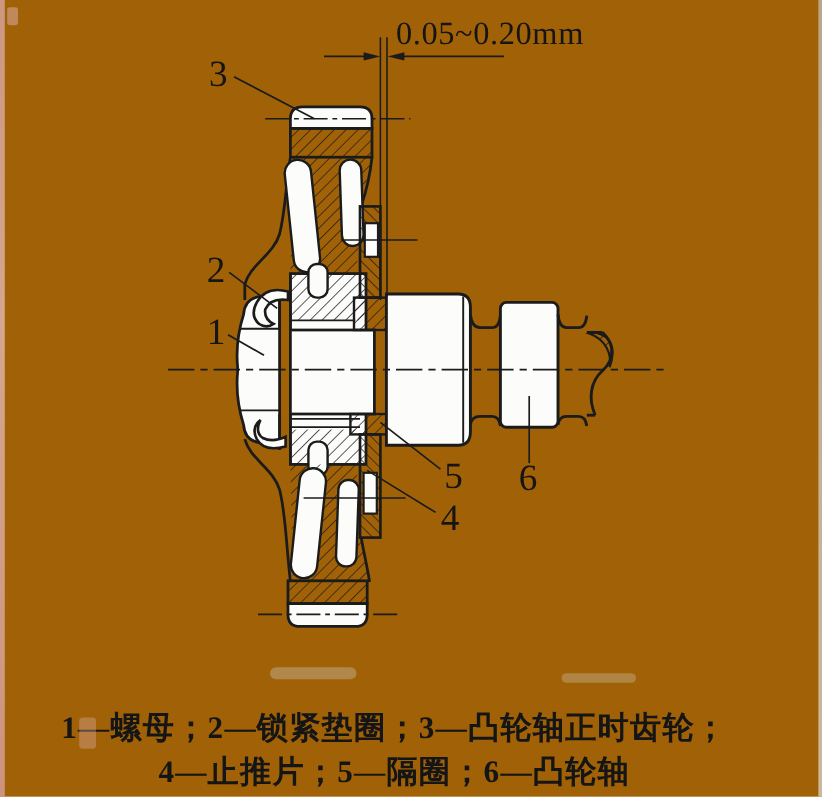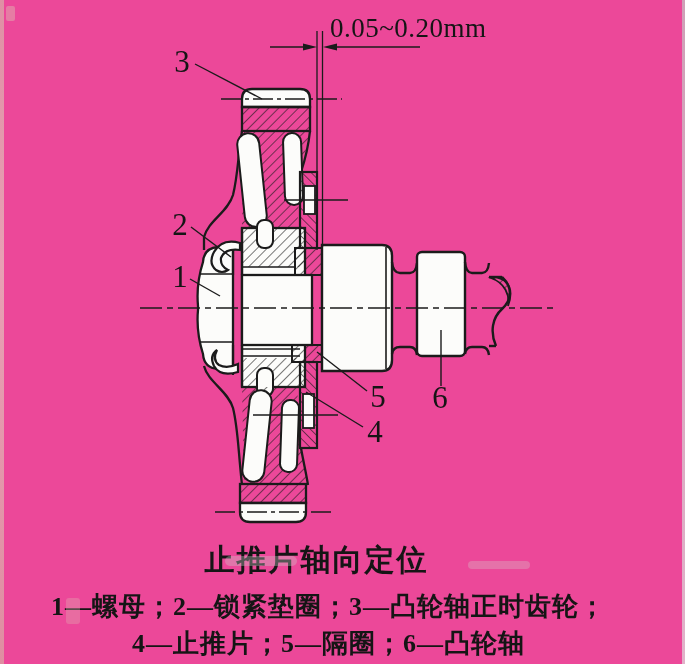--- a/index.html
+++ b/index.html
@@ -1,18 +1,18 @@
 <!DOCTYPE html>
 <html><head>
 <meta charset="utf-8">
 <style>
   html,body{margin:0;padding:0;background:#e9e9e7;}
   .page{
     position:relative;width:685px;height:664px;margin:0 auto;
-    background:#ec4899;overflow:hidden;
+    background:#a16207;overflow:hidden;
     font-family:"Liberation Serif", serif;color:#151515;
   }
   .page svg{position:absolute;left:0;top:0;}
   .caption{
     position:absolute;left:0;top:540px;width:685px;
     display:flex;justify-content:center;align-items:baseline;gap:44px;
     transform:translateX(-26px);
     font-size:30px;font-weight:bold;letter-spacing:2px;
   }
   .legend{
@@ -156,21 +156,20 @@
       <text x="182" y="72">3</text>
       <text x="180" y="235">2</text>
       <text x="180" y="287">1</text>
       <text x="378" y="407">5</text>
       <text x="375" y="442">4</text>
       <text x="440" y="408">6</text>
     </g>
   </svg>
 
   <div class="caption">
-    <span>止推片轴向定位</span>
   </div>
   <div class="legend">
     <div>1—螺母；2—锁紧垫圈；3—凸轮轴正时齿轮；</div>
     <div>4—止推片；5—隔圈；6—凸轮轴</div>
   </div>
 
   <div class="artifact edge-left"></div>
   <div class="artifact edge-right"></div>
   <div class="artifact mark-tl"></div>
   <div class="artifact mark-legend"></div>

